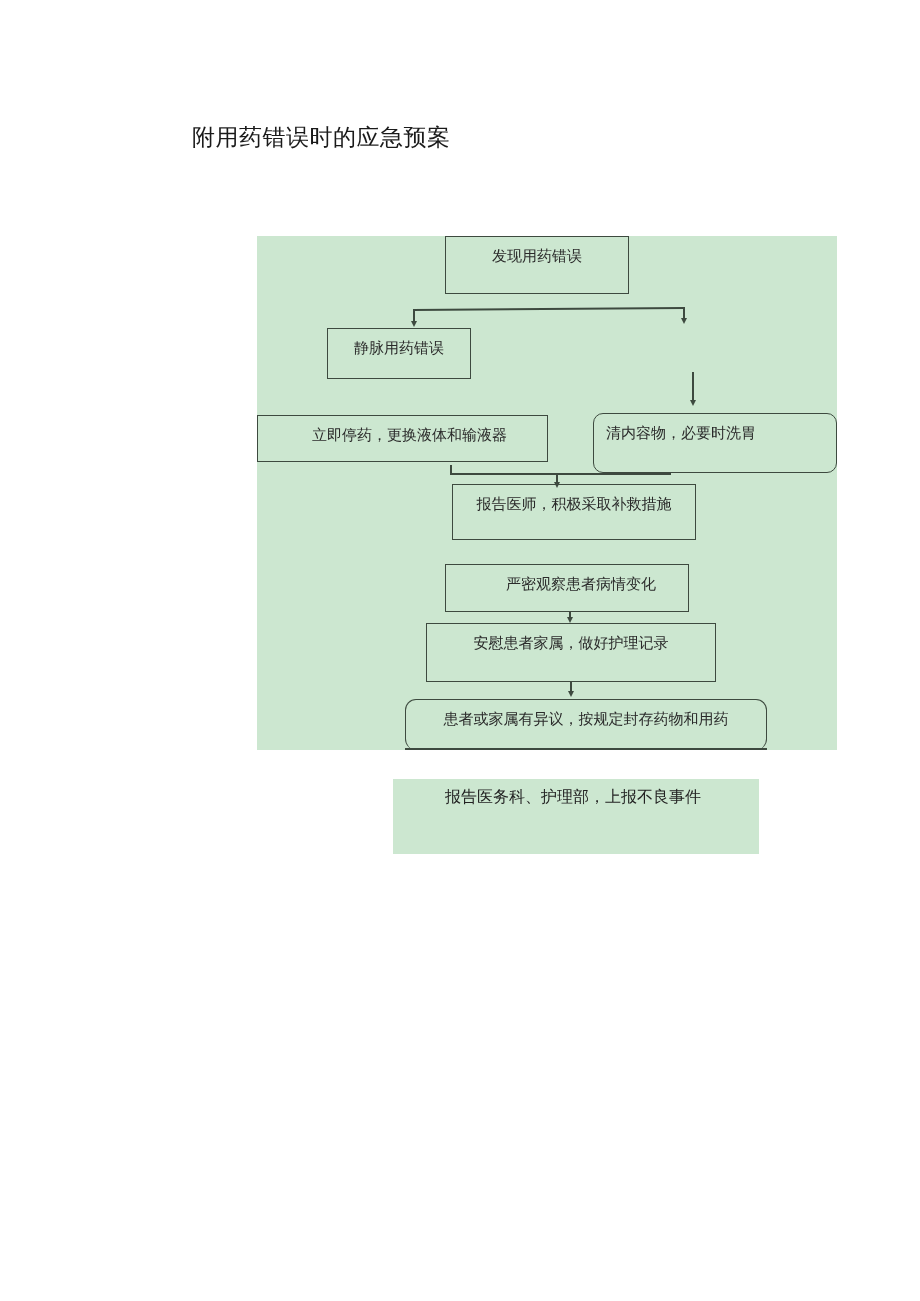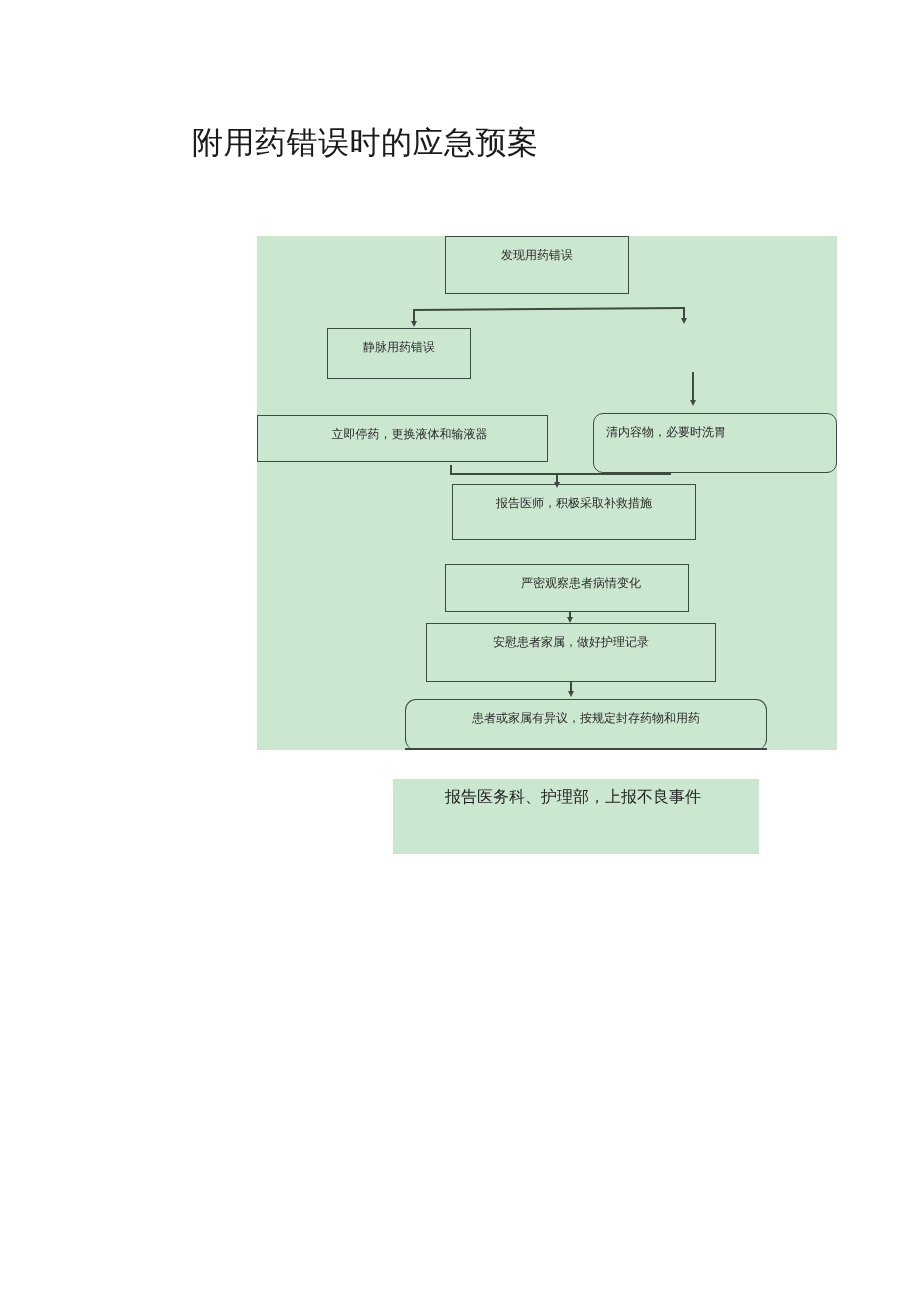--- a/index.html
+++ b/index.html
@@ -1,22 +1,22 @@
 <!DOCTYPE html>
 <html><head>
 <meta charset="utf-8">
 <style>
   html, body { margin: 0; padding: 0; background: #ffffff; }
   body { width: 920px; height: 1301px; position: relative; overflow: hidden;
          font-family: "DejaVu Sans", "Liberation Sans", sans-serif; color: #222; }
-  .title { position: absolute; left: 192px; top: 122px; font-size: 31px;
+  .title { position: absolute; left: 192px; top: 122px; font-size: 23px;
            font-family: "DejaVu Serif", "Liberation Serif", serif; color: #1a1a1a; letter-spacing: 0.5px; }
   .panel { position: absolute; left: 257px; top: 236px; width: 580px; height: 514px; background: #cce7d0; }
   .box { position: absolute; border: 1.5px solid #3d4a3f; box-sizing: border-box;
-         font-size: 12px; color: #2a2a2a; text-align: center; padding-top: 10px; white-space: nowrap; }
+         font-size: 15px; color: #2a2a2a; text-align: center; padding-top: 10px; white-space: nowrap; }
   .line { position: absolute; background: #3d4a3f; }
   .arrow { position: absolute; width: 0; height: 0; border-left: 3px solid transparent;
            border-right: 3px solid transparent; border-top: 6px solid #3d4a3f; }
   .note { position: absolute; left: 393px; top: 779px; width: 366px; height: 75px; background: #cce7d0;
           font-size: 16px; color: #222; }
   .note span { position: absolute; left: 52px; top: 8px; white-space: nowrap; }
 </style>
 </head>
 <body>
 

